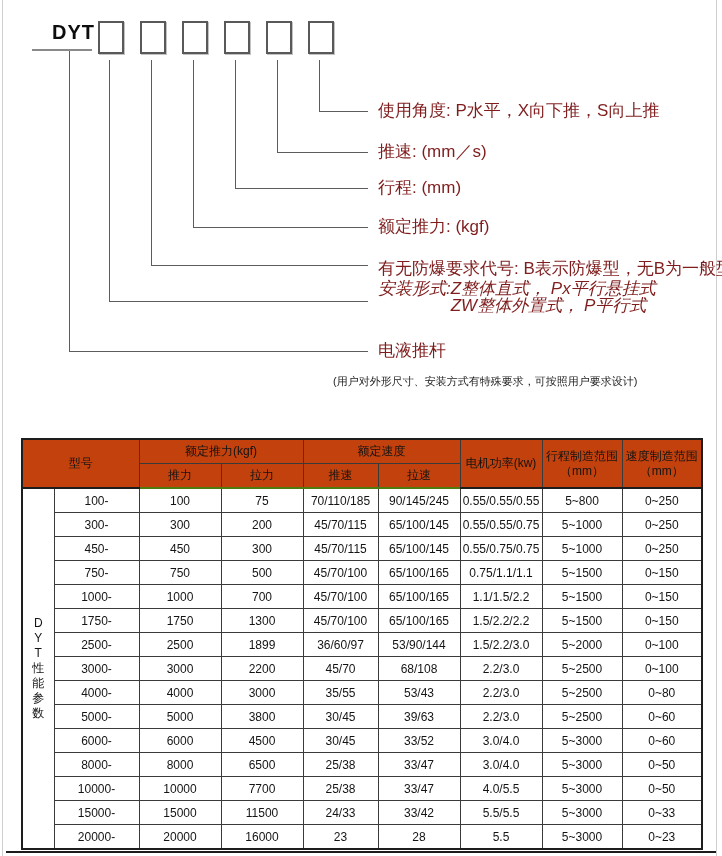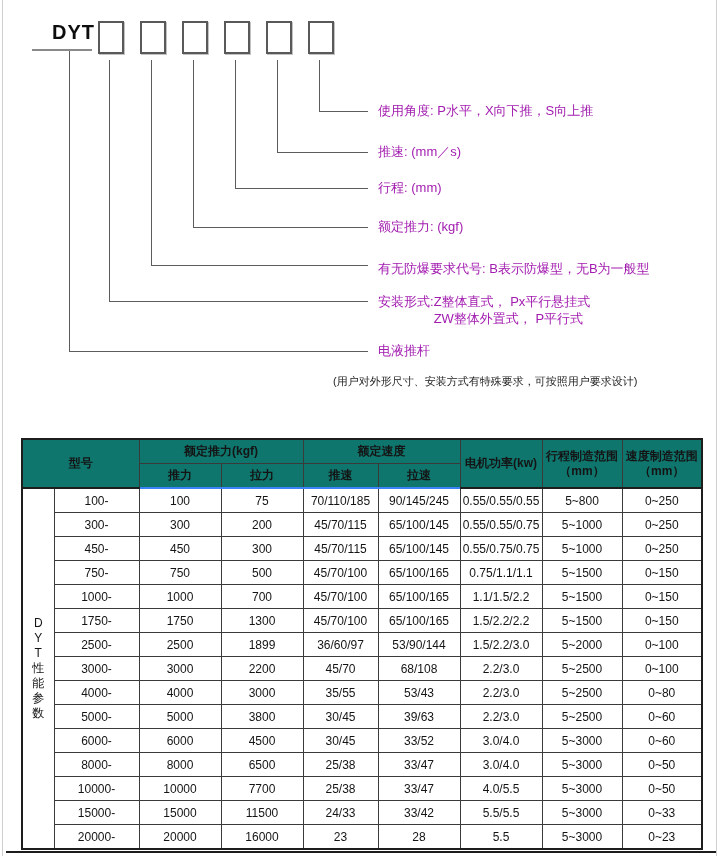--- a/index.html
+++ b/index.html
@@ -25,21 +25,21 @@
   .model-box{
     position:absolute;top:21px;width:22px;height:29px;
     border:2px solid #595959;background:#ffffff;
     box-shadow:1px 1px 0 rgba(120,120,120,.45);
   }
   .vline,.hline{position:absolute;background:#5c5c5c;}
   .vline{width:1px;}
   .hline{height:1px;}
   .callout-label{
     position:absolute;left:378px;
-    font-size:13px;line-height:16px;color:#a21caf;white-space:nowrap;
+    font-size:17px;line-height:16px;color:#7f1d1d;white-space:nowrap;
   }
   .callout-multi{display:flex;align-items:flex-start;}
   .callout-multi .ml{line-height:17px;white-space:nowrap;}
   .diagram-note{
     position:absolute;left:333px;top:374px;
     font-size:11px;color:#1c1c1c;white-space:nowrap;
   }
 
   
   table.spec{
@@ -48,23 +48,23 @@
     border:2px solid #1d1d1d;
   }
   table.spec th,table.spec td{
     border:1px solid #3a3a3a;
     text-align:center;vertical-align:middle;
     font-size:12px;color:#141414;
     padding:1px 2px;height:21px;
     overflow:hidden;
   }
   table.spec thead th{
-    background:#0f766e;font-weight:bold;line-height:15px;
-  }
-  table.spec thead tr:last-child th{border-bottom:2px solid #3b82f6;}
+    background:#c2410c;font-weight:normal;line-height:15px;
+  }
+  table.spec thead tr:last-child th{border-bottom:2px solid #4d7c0f;}
   table.spec thead th[rowspan]{border-bottom:2px solid #1d1d1d;}
   table.spec td.side{
     white-space:pre-line;line-height:15px;font-size:12px;
     padding:0;background:#ffffff;
   }
 </style>
 </head>
 <body>
 
 <div class="page">
@@ -103,21 +103,21 @@
 
     <div class="vline" style="left:319px;top:60px;height:51px;"></div>
     <div class="hline" style="left:319px;top:111px;width:49px;"></div>
 
     <div class="callout-label" style="top:103px;">使用角度: P水平，X向下推，S向上推</div>
     <div class="callout-label" style="top:144px;">推速: (mm／s)</div>
     <div class="callout-label" style="top:180px;">行程: (mm)</div>
     <div class="callout-label" style="top:219px;">额定推力: (kgf)</div>
     <div class="callout-label" style="top:261px;">有无防爆要求代号: B表示防爆型，无B为一般型</div>
 
-    <div class="callout-label callout-multi" style="top:293px;">
+    <div class="callout-label callout-multi" style="top:280px;font-style:italic;">
       <span class="ml">安装形式: </span>
       <span>
         <div class="ml">Z整体直式，   Px平行悬挂式</div>
         <div class="ml">ZW整体外置式，   P平行式</div>
       </span>
     </div>
 
     <div class="callout-label" style="top:343px;">电液推杆</div>
 
     <div class="diagram-note">(用户对外形尺寸、安装方式有特殊要求，可按照用户要求设计)</div>

